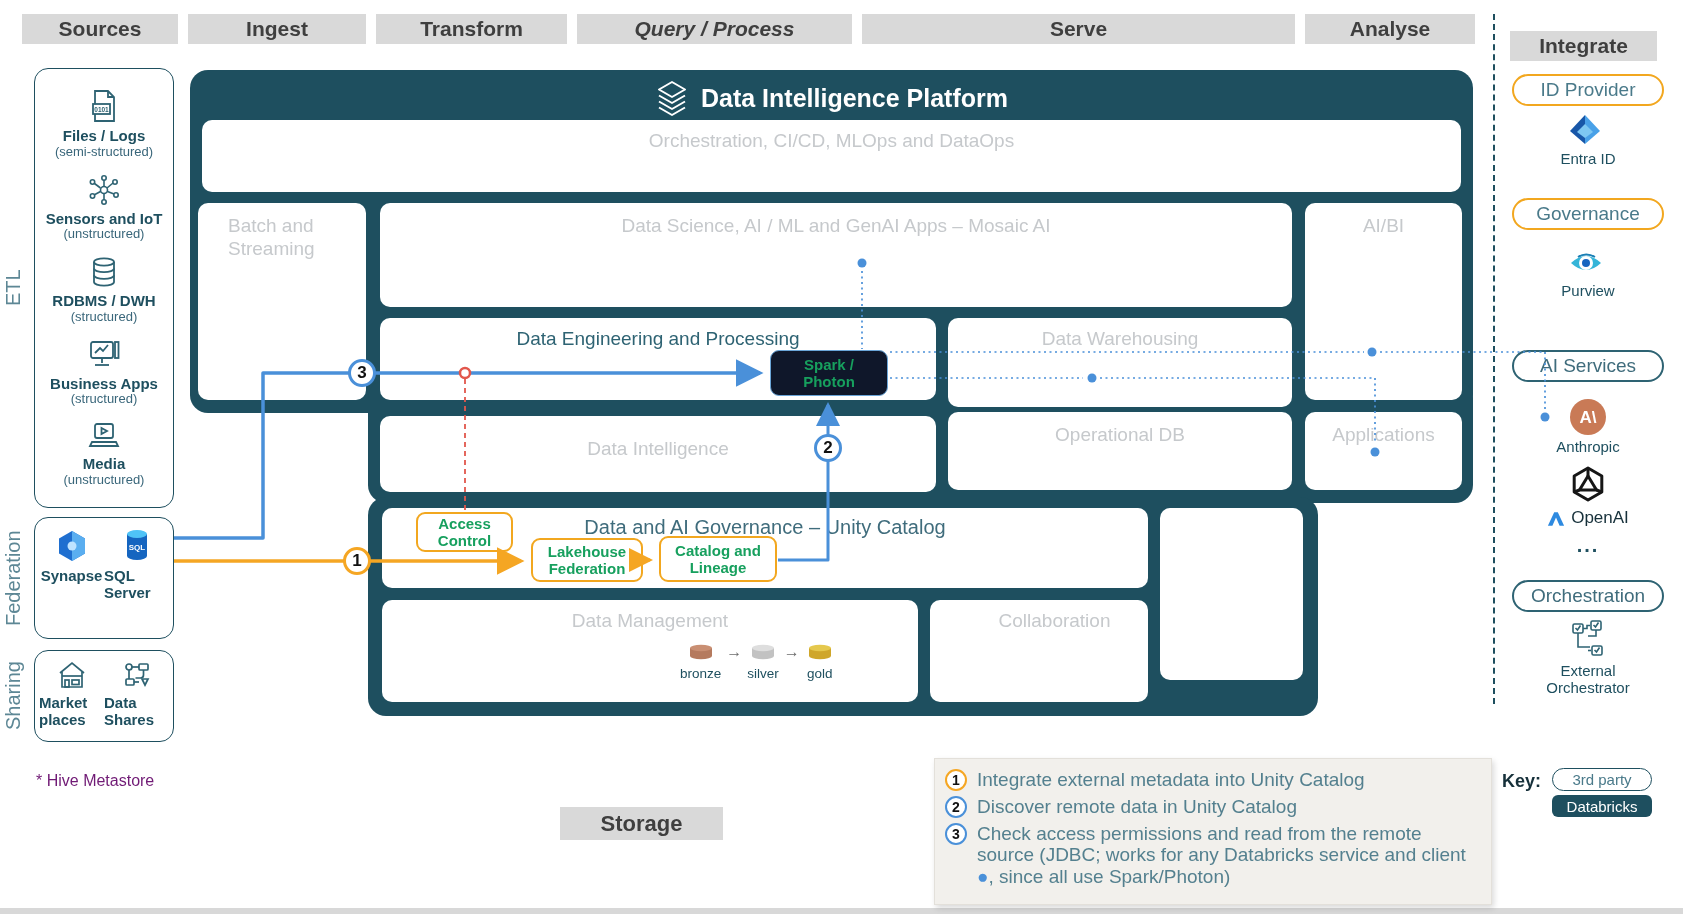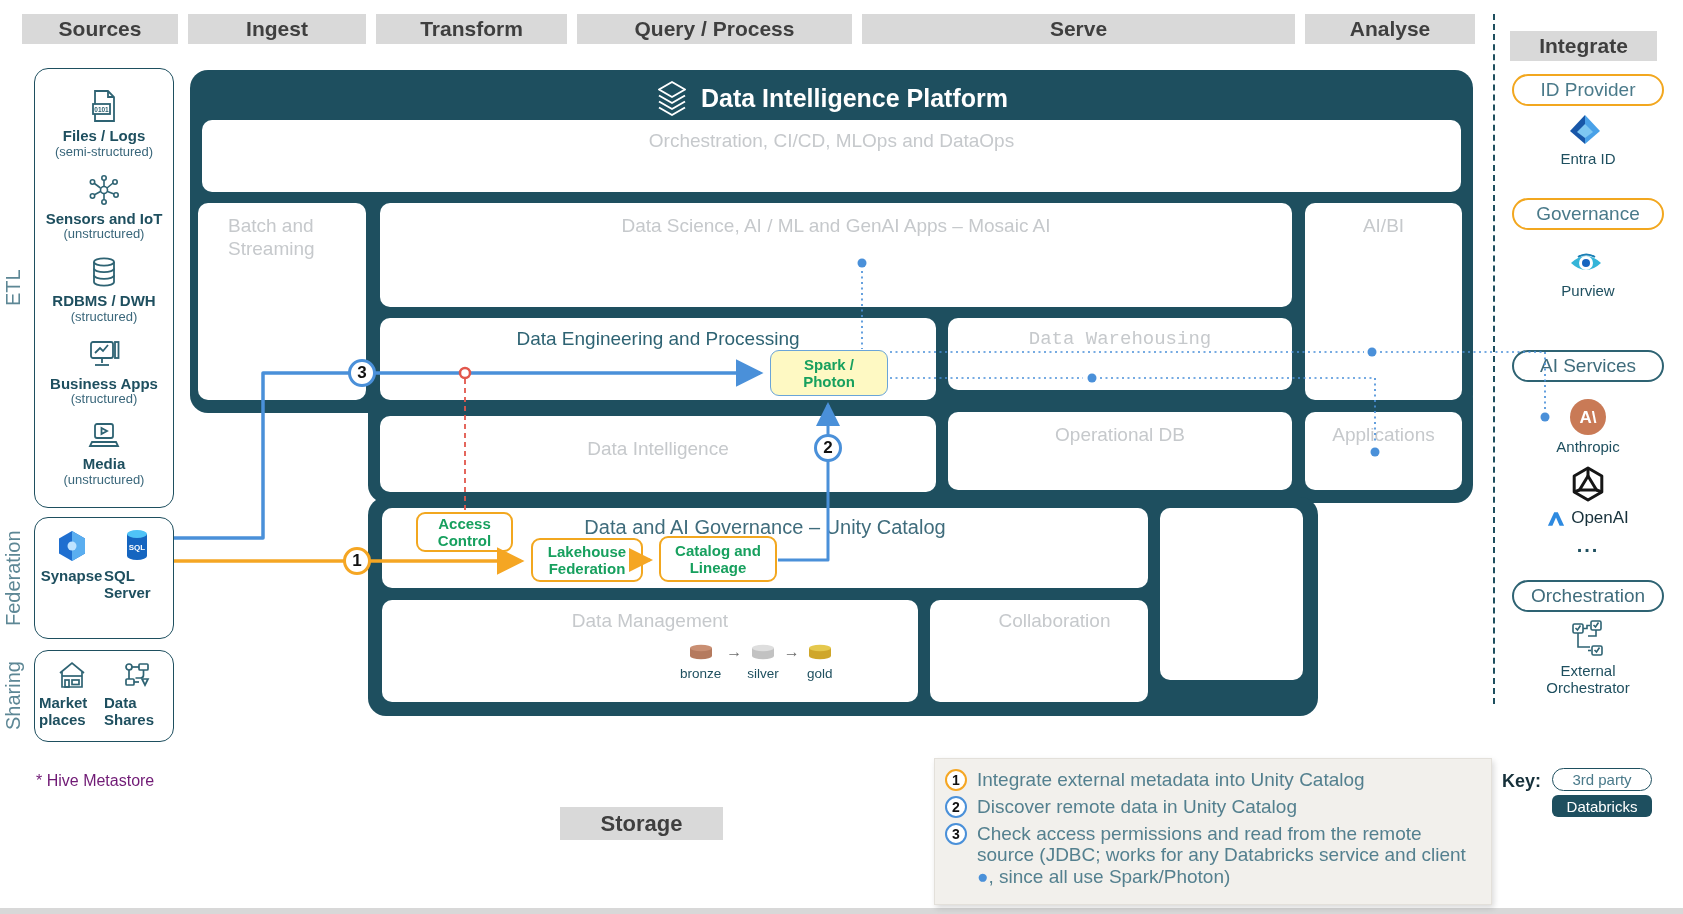--- a/index.html
+++ b/index.html
@@ -22,21 +22,21 @@
   
   .teal{position:absolute;background:#1e4f5f;border-radius:18px;z-index:1;}
   .wbox{position:absolute;background:#fff;border-radius:10px;z-index:2;box-sizing:border-box;}
   .glabel{color:#c6c9cc;font-size:19px;text-align:center;}
   .alabel{color:#2e6373;font-size:19px;text-align:center;}
   .ptitle{position:absolute;left:190px;top:80px;width:1283px;display:flex;justify-content:center;
           align-items:center;gap:12px;color:#fff;font-size:25px;font-weight:bold;z-index:2;}
   .miniyellow{position:absolute;background:#fff;border:2px solid #f2a71f;border-radius:9px;z-index:3;
           display:flex;align-items:center;justify-content:center;text-align:center;
           color:#17a05e;font-weight:bold;font-size:15px;line-height:1.15;box-sizing:border-box;}
-  .sparkbox{position:absolute;background:#fef9c3;border:1.5px solid #6aa5d8;border-radius:9px;z-index:3;
+  .sparkbox{position:absolute;background:#0f172a;border:1.5px solid #6aa5d8;border-radius:9px;z-index:3;
           display:flex;align-items:center;justify-content:center;text-align:center;
           color:#17a05e;font-weight:bold;font-size:15px;line-height:1.15;box-sizing:border-box;padding:0 15px;}
   .numc{position:absolute;width:28px;height:28px;border-radius:50%;background:#fff;z-index:6;
         display:flex;align-items:center;justify-content:center;font-weight:bold;font-size:17px;color:#111;box-sizing:border-box;}
   
   .medallion{position:absolute;left:680px;top:643px;display:flex;align-items:flex-start;gap:5px;z-index:3;}
   .med{display:flex;flex-direction:column;align-items:center;}
   .medlabel{font-size:13.5px;color:#1e4f5f;margin-top:1px;}
   .medarrow{color:#6d6d6d;font-size:16px;font-weight:bold;line-height:18px;}
   
@@ -68,21 +68,21 @@
   .footnote{position:absolute;left:36px;top:772px;font-size:16px;color:#701a75;}
 </style>
 </head>
 <body>
 
 <div class="canvas">
 
   <div class="tab" style="left:22px;width:156px;">Sources</div>
   <div class="tab" style="left:188px;width:178px;">Ingest</div>
   <div class="tab" style="left:376px;width:191px;">Transform</div>
-  <div class="tab" style="left:577px;width:275px;">Query / Process</div>
+  <div class="tab" style="left:577px;width:275px;font-style:italic;">Query / Process</div>
   <div class="tab" style="left:862px;width:433px;">Serve</div>
   <div class="tab" style="left:1305px;width:170px;">Analyse</div>
   <div class="tab" style="left:1510px;width:147px;margin-top:17px;">Integrate</div>
 
   <div class="sep"></div>
 
   <div class="vlabel" style="left:0;top:68px;height:440px;">ETL</div>
   <div class="vlabel" style="left:0;top:517px;height:122px;">Federation</div>
   <div class="vlabel" style="left:0;top:650px;height:92px;">Sharing</div>
 
@@ -263,21 +263,21 @@
   </div>
 
   <div class="wbox" style="left:380px;top:318px;width:556px;height:82px;padding-top:10px;">
     <div class="alabel">Data Engineering and Processing</div>
   </div>
 
   <div class="sparkbox" style="left:770px;top:350px;width:118px;height:46px;">
     <span>Spark / Photon</span>
   </div>
 
-  <div class="wbox" style="left:948px;top:318px;width:344px;height:72px;padding-top:10px;font-family:Liberation Mono, monospace;">
+  <div class="wbox" style="left:948px;top:318px;width:344px;height:89px;padding-top:10px;">
     <div class="glabel">Data Warehousing</div>
   </div>
 
   <div class="wbox" style="left:380px;top:416px;width:556px;height:76px;padding-top:22px;">
     <div class="glabel">Data Intelligence</div>
   </div>
 
   <div class="wbox" style="left:948px;top:412px;width:344px;height:78px;padding-top:12px;">
     <div class="glabel">Operational DB</div>
   </div>

